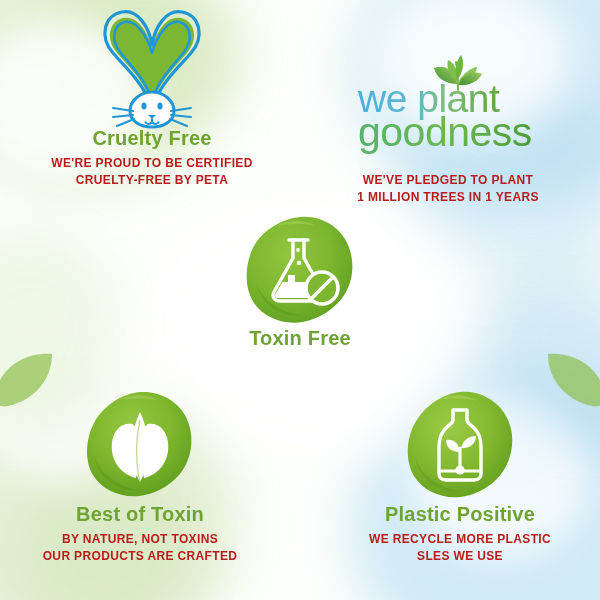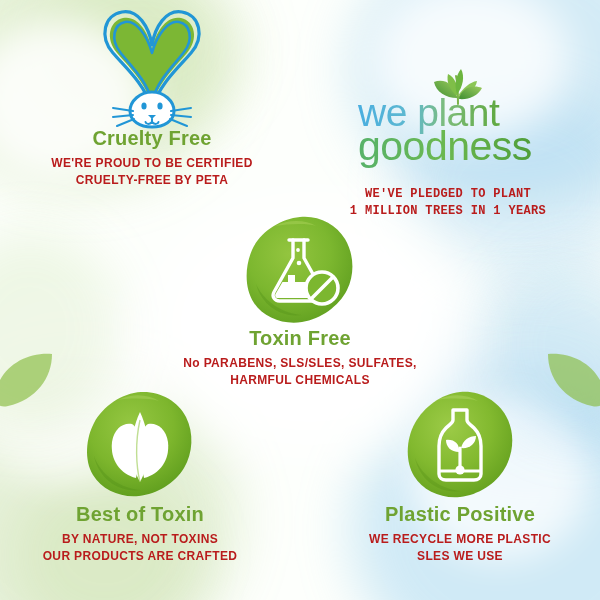--- a/index.html
+++ b/index.html
@@ -91,21 +91,21 @@
     color: #b91c1c;
     letter-spacing: 0.35px;
     line-height: 1.42;
     margin-top: 5px;
   }
   .desc .ln { display: block; white-space: nowrap; }
 
   
   .logo-block { height: 112px; display: flex; align-items: center; justify-content: center; }
   .peta-title { margin-top: 0; }
-  .wpg-wrap { position: relative; width: 185px; height: 96px; margin: 16px auto; }
+  .wpg-wrap { position: relative; width: 185px; height: 96px; margin: 2px auto; }
 
   svg { display: block; overflow: visible; }
 </style>
 </head>
 <body>
 
 <div id="poster">
 
   <div class="bg-layer">
     <div class="wash w-tl1"></div>
@@ -222,21 +222,21 @@
             <path d="M24 28 C 29 20, 36 14, 43 13 C 42 21, 33 28, 24 28 Z" fill="#8cc656"></path>
 
             <path d="M25 31 C 34 32, 44 28, 48 20 C 39 16, 27 20, 25 31 Z" fill="url(#leafGrad)"></path>
           </g>
 
           <text x="2" y="58" font-family="'Liberation Sans', sans-serif" font-size="39" font-weight="normal" fill="url(#wpgGrad)" letter-spacing="-0.5">we plant</text>
 
           <text x="2" y="92" font-family="'Liberation Sans', sans-serif" font-size="41" font-weight="normal" fill="url(#wpgGrad2)" letter-spacing="-0.5">goodness</text>
         </svg>
       </div>
-      <div class="desc" style="margin-top:22px;font-family:Liberation Mono, monospace;">
+      <div class="desc" style="margin-top:22px;">
         <span class="ln">WE'VE PLEDGED TO PLANT</span>
         <span class="ln">1 MILLION TREES IN 1 YEARS</span>
       </div>
     </div>
 
     <div class="claim claim-toxin">
       <div class="badge">
         <svg width="112" height="112" viewBox="0 0 112 112">
           <defs>
             <radialGradient id="blobG1" cx="40%" cy="35%" r="72%">
@@ -262,24 +262,20 @@
           <rect x="44" y="61" width="7" height="8" fill="#ffffff"></rect>
 
           <circle cx="54" cy="36" r="1.9" fill="#ffffff"></circle>
           <circle cx="55" cy="49" r="2.3" fill="#ffffff"></circle>
 
           <circle cx="78" cy="74" r="16" fill="#7cb72f" stroke="#ffffff" stroke-width="3.6"></circle>
           <line x1="67" y1="85" x2="89" y2="63" stroke="#ffffff" stroke-width="3.6" stroke-linecap="round"></line>
         </svg>
       </div>
       <div class="title">Toxin Free</div>
-      <div class="desc">
-        <span class="ln">No PARABENS, SLS/SLES, SULFATES,</span>
-        <span class="ln">HARMFUL CHEMICALS</span>
-      </div>
     </div>
 
     <div class="claim claim-nature">
       <div class="badge">
         <svg width="112" height="112" viewBox="0 0 112 112">
           <defs>
             <radialGradient id="blobG2" cx="42%" cy="32%" r="74%">
               <stop offset="0%" stop-color="#95c742"></stop>
               <stop offset="55%" stop-color="#7db62d"></stop>
               <stop offset="100%" stop-color="#5c9b1c"></stop>

